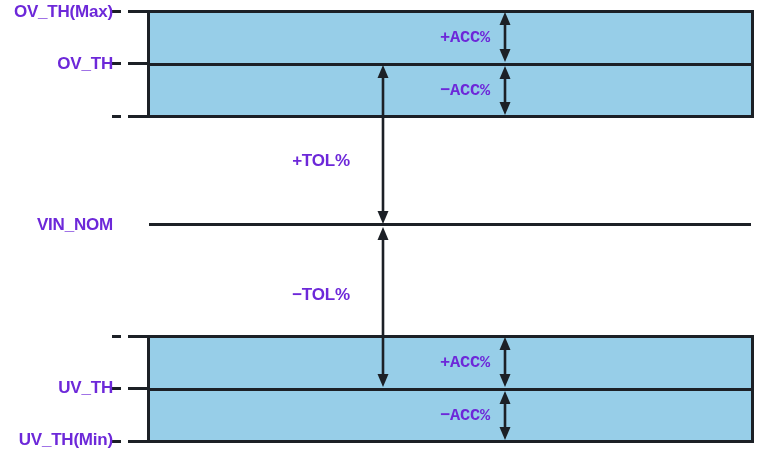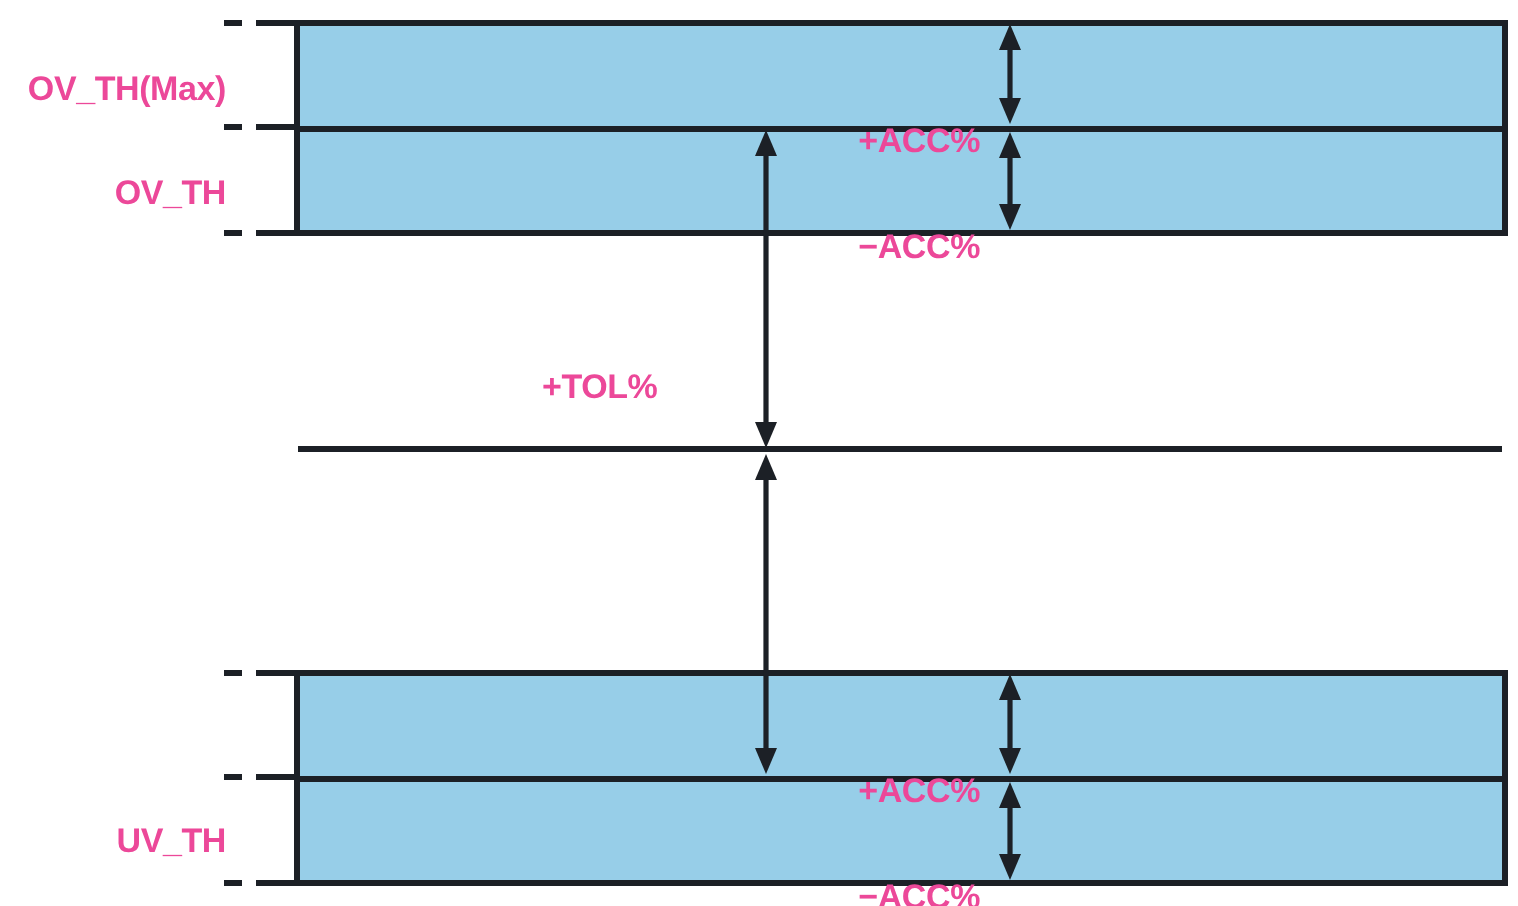--- a/index.html
+++ b/index.html
@@ -13,26 +13,26 @@
   }
   .band-top { top:10px; }
   .band-bottom { top:335px; }
   .midline { position:absolute; left:-1px; right:-1px; top:50px; height:3px; background:#1C2026; }
   .tick { position:absolute; left:134px; width:16px; height:3px; background:#1C2026; }
   .dashes {
     position:absolute; left:112px; width:31px; height:3px;
     background:repeating-linear-gradient(90deg,#1C2026 0 9px, transparent 9px 16px);
   }
   .lbl {
-    position:absolute; color:#ec4899; font-weight:bold; font-size:17px;
-    line-height:20px; white-space:nowrap; letter-spacing:-0.2px;margin-top:33px;
+    position:absolute; color:#6d28d9; font-weight:bold; font-size:17px;
+    line-height:20px; white-space:nowrap; letter-spacing:-0.2px;
   }
   .left-lbl { left:0; width:113px; text-align:right; }
-  .acc-lbl  { left:390px; width:100px; text-align:right; }
-  .tol-lbl  { left:271px; width:100px; text-align:left; }
+  .acc-lbl  { left:390px; width:100px; text-align:right;font-family:Liberation Mono, monospace; }
+  .tol-lbl  { left:271px; width:100px; text-align:center; }
   .vinline { position:absolute; left:149px; top:223px; width:602px; height:3px; background:#1C2026; }
   svg.overlay { position:absolute; left:0; top:0; width:759px; height:453px; pointer-events:none; }
   .arrow line { stroke:#1C2026; stroke-width:2.6; }
   .arrow polygon { fill:#1C2026; }
 </style>
 </head>
 <body>
 
 <div class="stage">
 
@@ -55,28 +55,31 @@
 
   <div class="dashes" style="top:10px"></div>
   <div class="dashes" style="top:62px"></div>
   <div class="dashes" style="top:115px"></div>
   <div class="dashes" style="top:335px"></div>
   <div class="dashes" style="top:387px"></div>
   <div class="dashes" style="top:440px"></div>
 
   <div class="lbl left-lbl" style="top:2px">OV_TH(Max)</div>
   <div class="lbl left-lbl" style="top:54px">OV_TH</div>
+  <div class="lbl left-lbl" style="top:215px">VIN_NOM</div>
   <div class="lbl left-lbl" style="top:378px">UV_TH</div>
+  <div class="lbl left-lbl" style="top:430px">UV_TH(Min)</div>
 
   <div class="lbl acc-lbl" style="top:28px">+ACC%</div>
   <div class="lbl acc-lbl" style="top:81px">−ACC%</div>
   <div class="lbl acc-lbl" style="top:353px">+ACC%</div>
   <div class="lbl acc-lbl" style="top:406px">−ACC%</div>
 
   <div class="lbl tol-lbl" style="top:151px">+TOL%</div>
+  <div class="lbl tol-lbl" style="top:285px">−TOL%</div>
 
   <svg class="overlay" viewBox="0 0 759 453">
 
     <g class="arrow">
       <line x1="383" y1="70" x2="383" y2="218"></line>
       <polygon points="383,65 377.5,78 388.5,78"></polygon>
       <polygon points="383,224 377.5,211 388.5,211"></polygon>
     </g>
 
     <g class="arrow">

